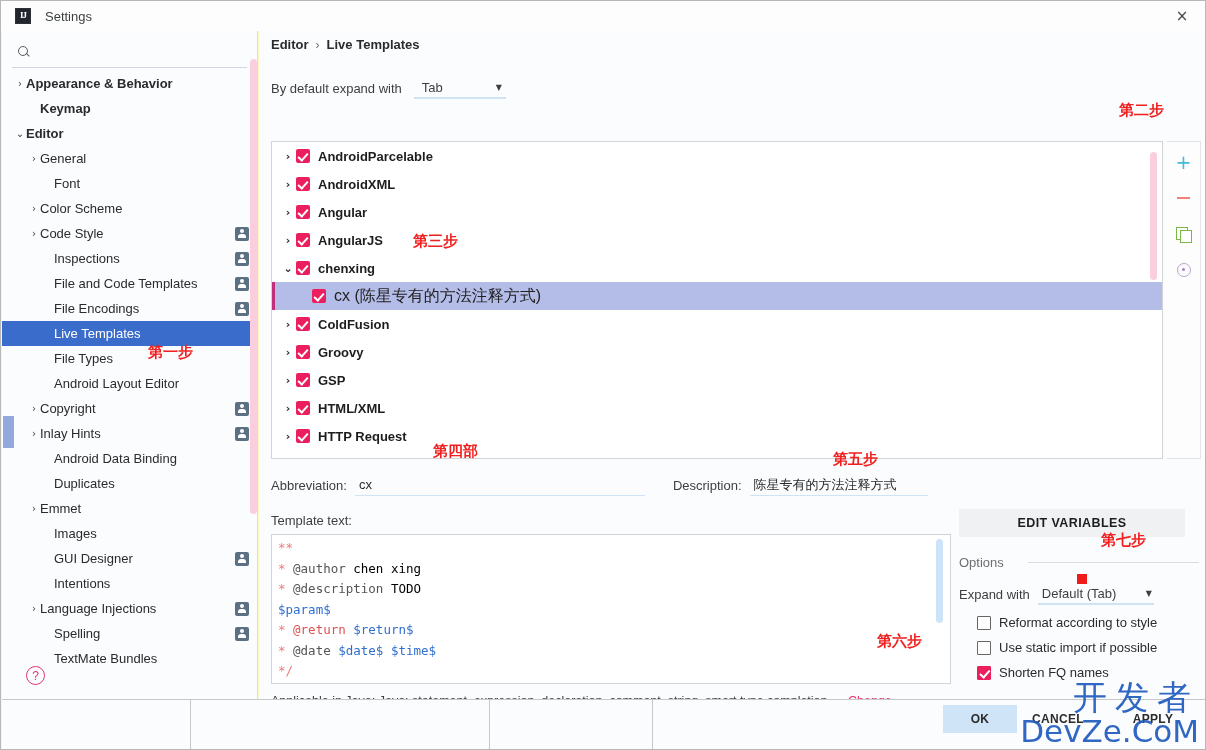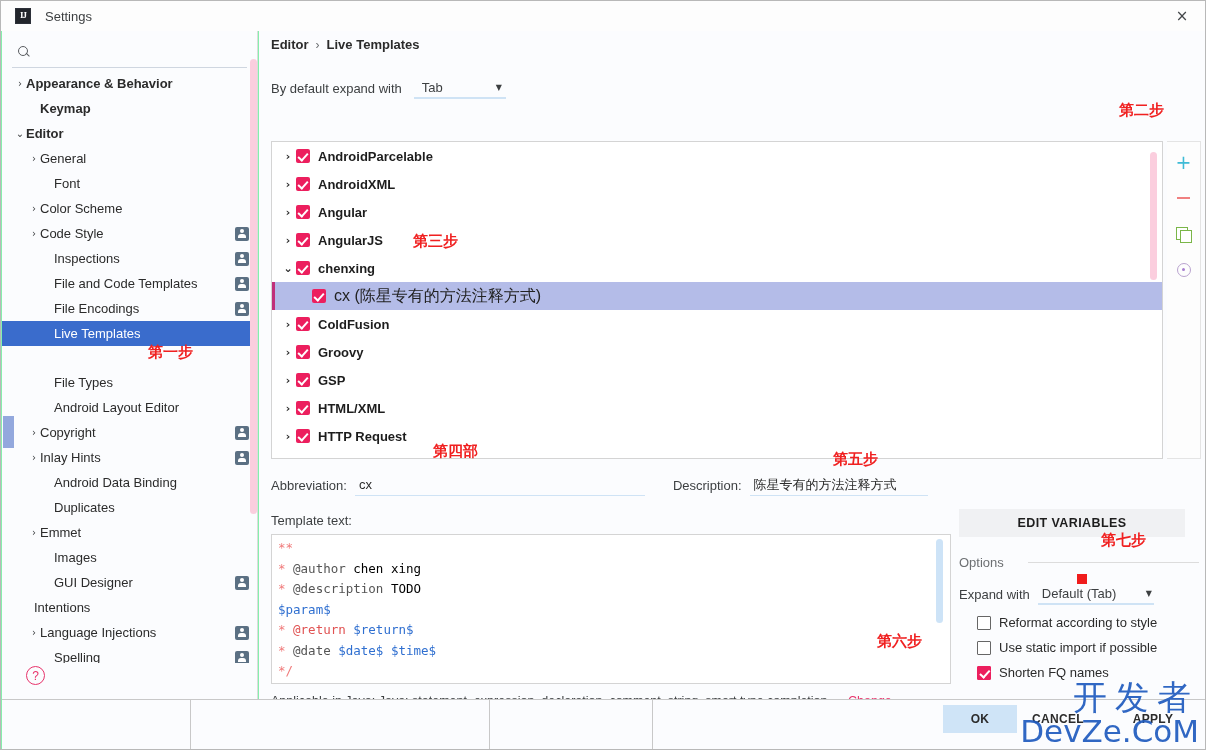--- a/index.html
+++ b/index.html
@@ -6,21 +6,21 @@
   html, body {
     margin: 0; padding: 0;
     width: 1206px; height: 750px;
     background: #ffffff;
     font-family: "Liberation Sans", sans-serif;
     overflow: hidden;
   }
   #app {
     position: relative;
     width: 1206px; height: 750px;
-    background: #86efac;
+    background: #fef9c3;
     border: 1px solid #b8b8b8;
     overflow: hidden;
   }
 
   
   .titlebar {
     position: absolute; top: 0; left: 0; width: 1206px; height: 30px;
     background: #fdfdfd;
     display: flex; align-items: center;
   }
@@ -435,21 +435,21 @@
         </div>
         <div class="tree-row" style="padding-left: 40px;">
           <span class="arrow"></span>
           <span class="label">File Encodings</span>
           <span class="person-badge"></span>
         </div>
         <div class="tree-row selected" style="padding-left: 40px;">
           <span class="arrow"></span>
           <span class="label">Live Templates</span>
         </div>
-        <div class="tree-row" style="padding-left: 40px; margin-top: 24px;">
+        <div class="tree-row" style="padding-left: 40px;">
           <span class="arrow"></span>
           <span class="label">File Types</span>
         </div>
         <div class="tree-row" style="padding-left: 40px;">
           <span class="arrow"></span>
           <span class="label">Android Layout Editor</span>
         </div>
         <div class="tree-row" style="padding-left: 26px;">
           <span class="arrow">›</span>
           <span class="label">Copyright</span>
@@ -474,21 +474,21 @@
         </div>
         <div class="tree-row" style="padding-left: 40px;">
           <span class="arrow"></span>
           <span class="label">Images</span>
         </div>
         <div class="tree-row" style="padding-left: 40px;">
           <span class="arrow"></span>
           <span class="label">GUI Designer</span>
           <span class="person-badge"></span>
         </div>
-        <div class="tree-row" style="padding-left: 20px;">
+        <div class="tree-row" style="padding-left: 40px;">
           <span class="arrow"></span>
           <span class="label">Intentions</span>
         </div>
         <div class="tree-row" style="padding-left: 26px;">
           <span class="arrow">›</span>
           <span class="label">Language Injections</span>
           <span class="person-badge"></span>
         </div>
         <div class="tree-row" style="padding-left: 40px;">
           <span class="arrow"></span>

